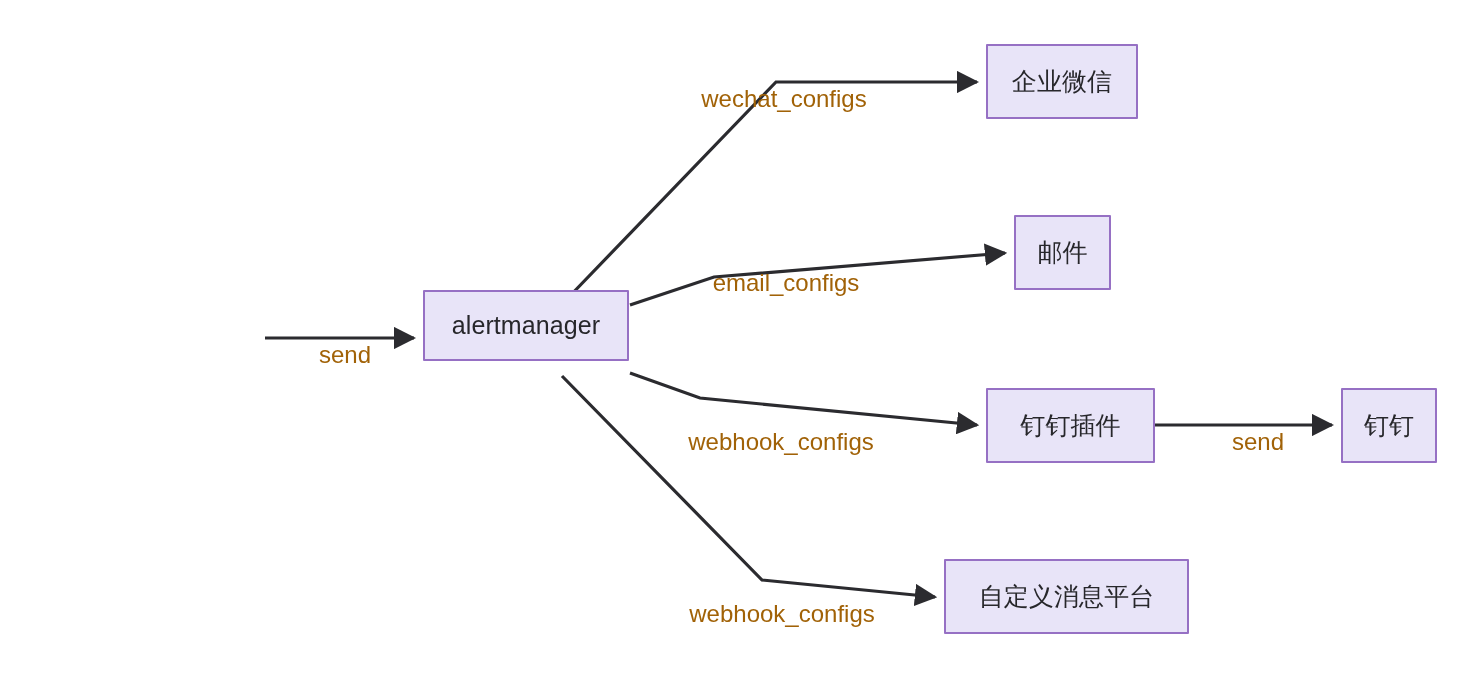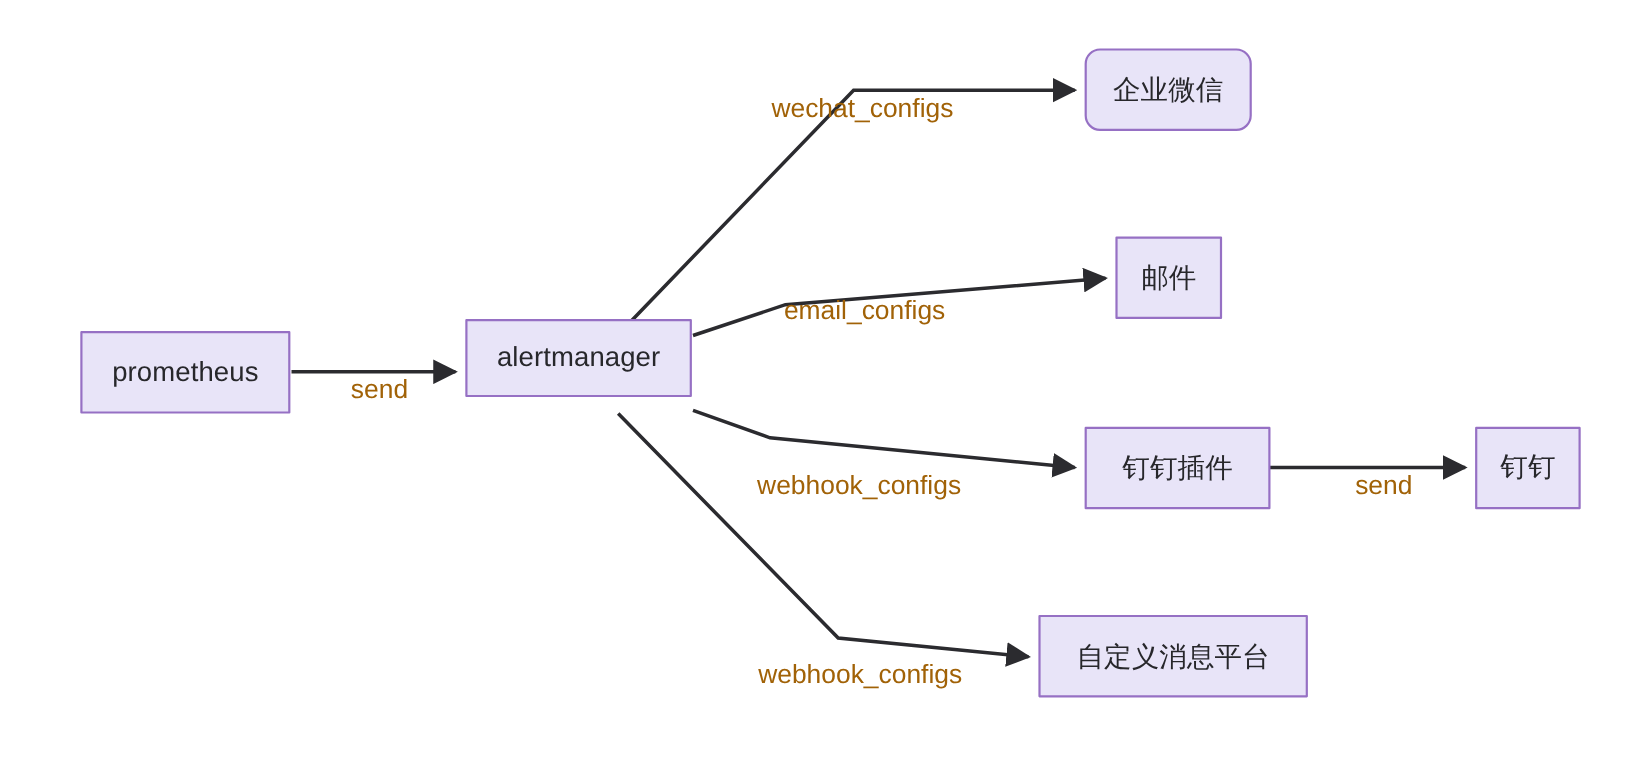--- a/index.html
+++ b/index.html
@@ -67,29 +67,26 @@
     <g stroke="#2b2b2f" stroke-width="3.2" fill="none" stroke-linecap="butt" stroke-linejoin="miter">
       <path d="M 265 338 L 414 338" marker-end="url(#arrow)"></path>
       <path d="M 566 300 L 776 82 L 977 82" marker-end="url(#arrow)"></path>
       <path d="M 630 305 L 714 277 L 1005 253" marker-end="url(#arrow)"></path>
       <path d="M 630 373 L 700 398 L 977 425" marker-end="url(#arrow)"></path>
       <path d="M 1139 425 L 1332 425" marker-end="url(#arrow)"></path>
       <path d="M 562 376 L 762 580 L 935 597" marker-end="url(#arrow)"></path>
     </g>
   </svg>
 
-  <div class="node" style="left:73px; top:301px; width:191px; height:75px;">
-    <span>prometheus</span>
-  </div>
 
   <div class="node" style="left:423px; top:290px; width:206px; height:71px;">
     <span>alertmanager</span>
   </div>
 
-  <div class="node cjk" style="left:986px; top:44px; width:152px; height:75px;border-radius:14px;">
+  <div class="node cjk" style="left:986px; top:44px; width:152px; height:75px;">
     <span>企业微信</span>
   </div>
 
   <div class="node cjk" style="left:1014px; top:215px; width:97px; height:75px;">
     <span>邮件</span>
   </div>
 
   <div class="node cjk" style="left:986px; top:388px; width:169px; height:75px;">
     <span>钉钉插件</span>
   </div>

